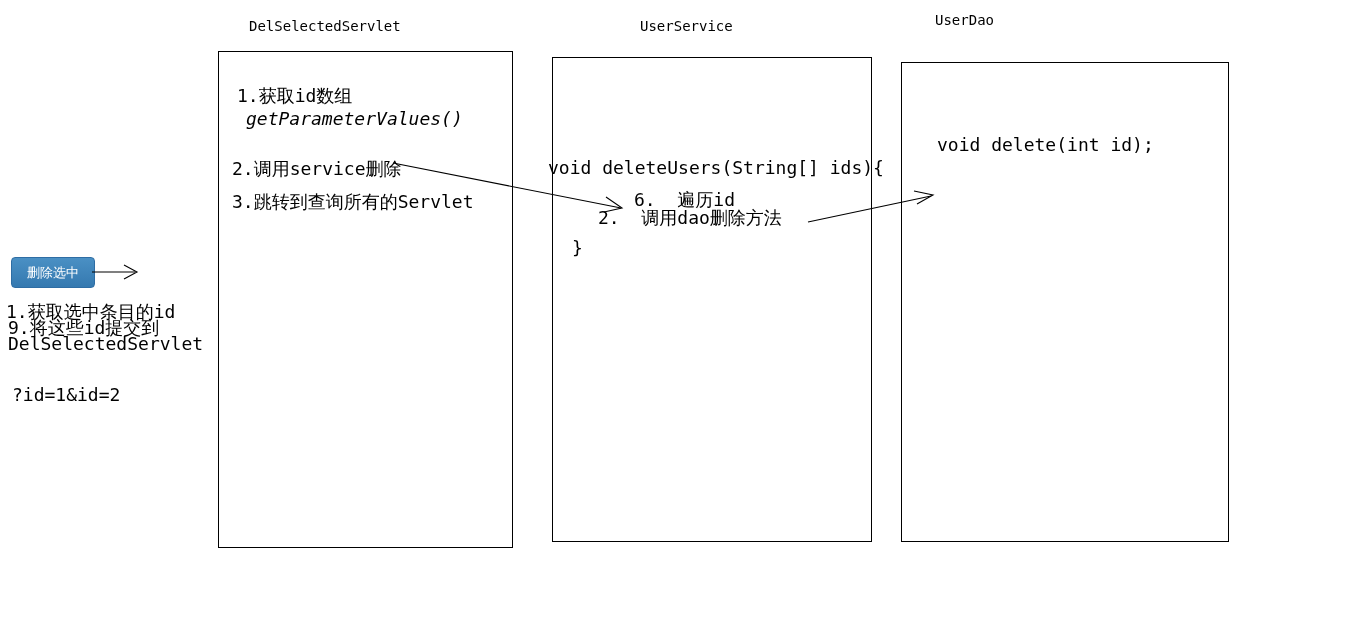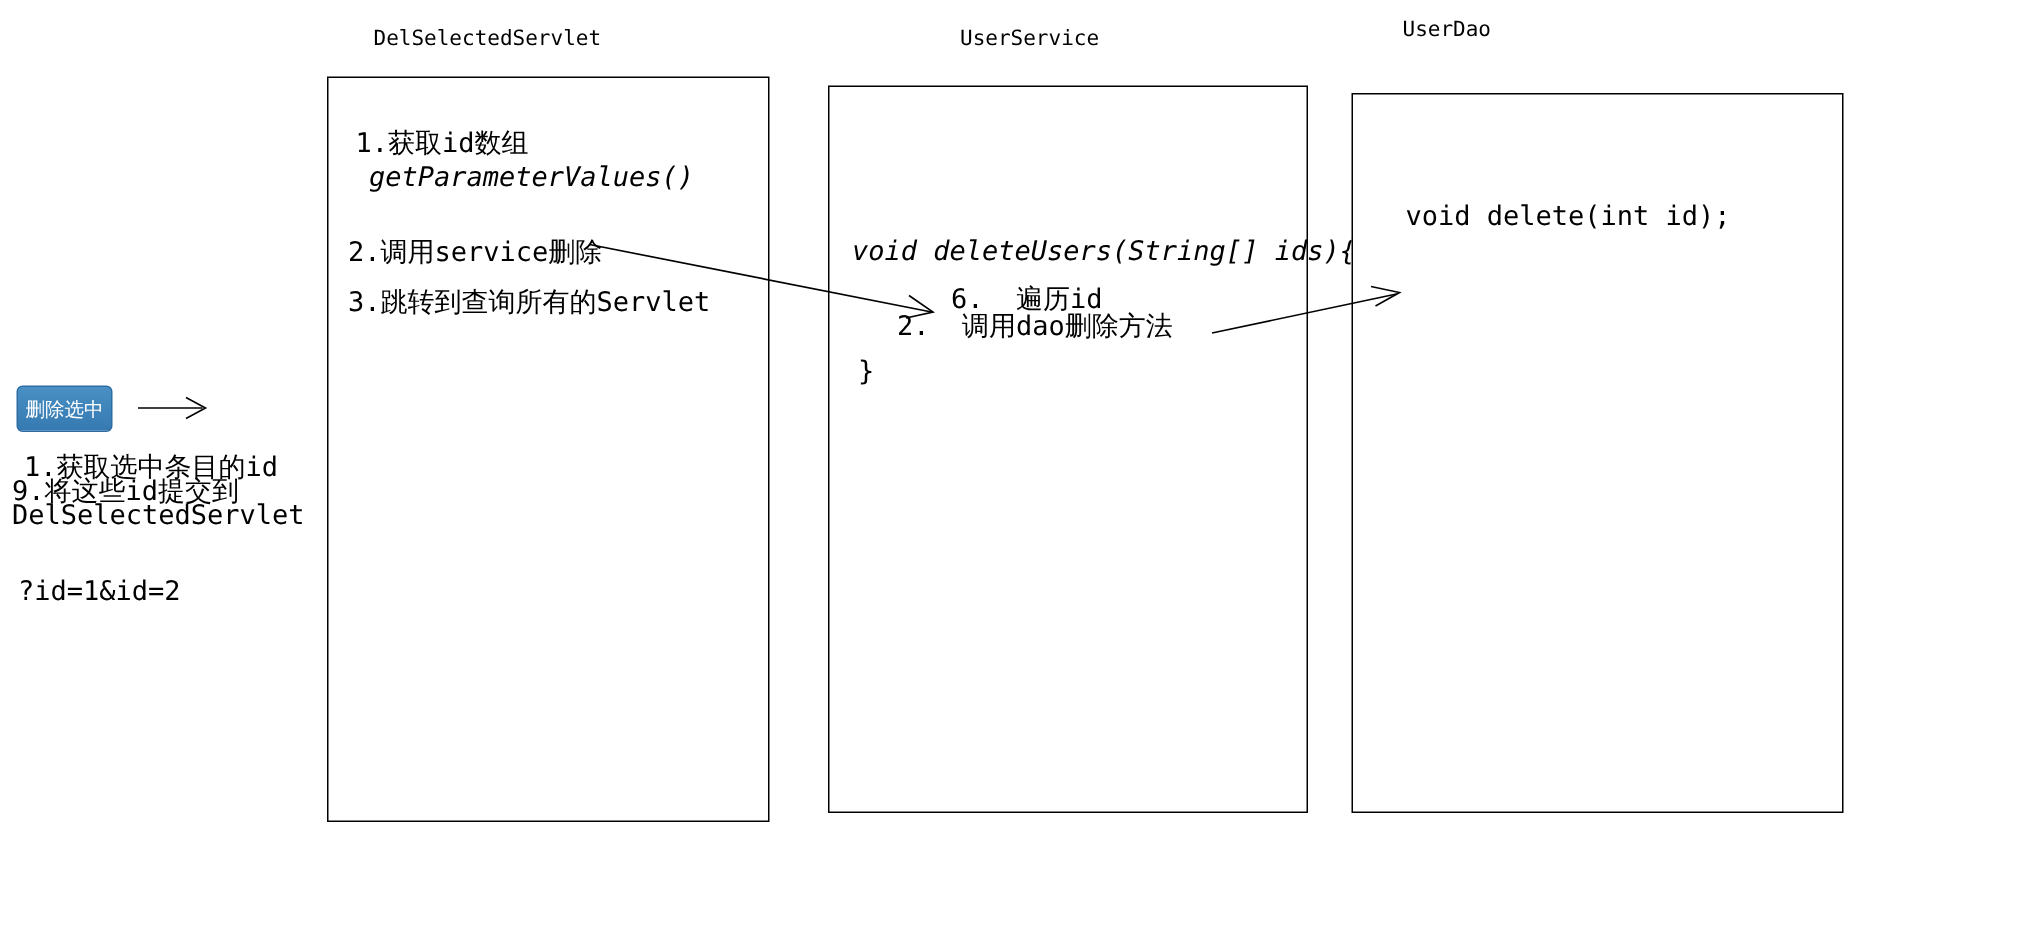--- a/index.html
+++ b/index.html
@@ -62,49 +62,49 @@
     line-height: 16px;
     white-space: pre;
     color: #000000;
   }
 
   #servlet-line1 { left: 237px; top: 88px; }
   #servlet-line2 { left: 246px; top: 111px; font-style: italic; }
   #servlet-line3 { left: 232px; top: 161px; }
   #servlet-line4 { left: 232px; top: 194px; text-align: right; }
 
-  #service-sig   { left: 568px; top: 160px; font-style: italic; }
+  #service-sig   { left: 548px; top: 160px; }
   #service-item1 { left: 634px; top: 192px; }
   #service-item2 { left: 598px; top: 210px; text-align: right; }
   #service-close { left: 572px; top: 240px; }
 
   #dao-sig       { left: 937px; top: 137px; }
 
   
   .btn {
     position: absolute;
     left: 11px;
     top: 257px;
-    width: 64px;
+    width: 84px;
     height: 31px;
     border-radius: 4px;
     border: 1px solid #2e6da4;
     background: linear-gradient(#4a90c4 0%, #3579b0 100%);
     color: #ffffff;
     font-size: 13px;
     font-family: "DejaVu Sans", "Liberation Sans", sans-serif;
     display: flex;
     align-items: center;
     justify-content: center;
     box-sizing: border-box;
     cursor: pointer;
     padding: 0;
   }
 
-  #note-line1 { left: 16px;  top: 304px; }
+  #note-line1 { left: 6px;  top: 304px; }
   #note-line2 { left: 8px;  top: 320px; }
   #note-line3 { left: 8px;  top: 336px; }
   #query-str  { left: 12px; top: 387px; }
 
   .arrow-line { stroke: #000000; stroke-width: 1.1; fill: none; }
   .arrow-head { stroke: #000000; stroke-width: 1.1; fill: none; }
 </style>
 </head>
 <body>
 

